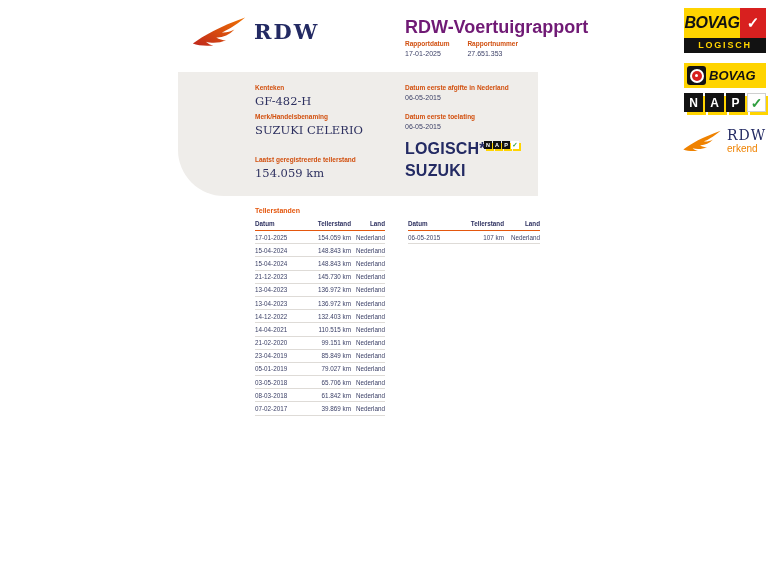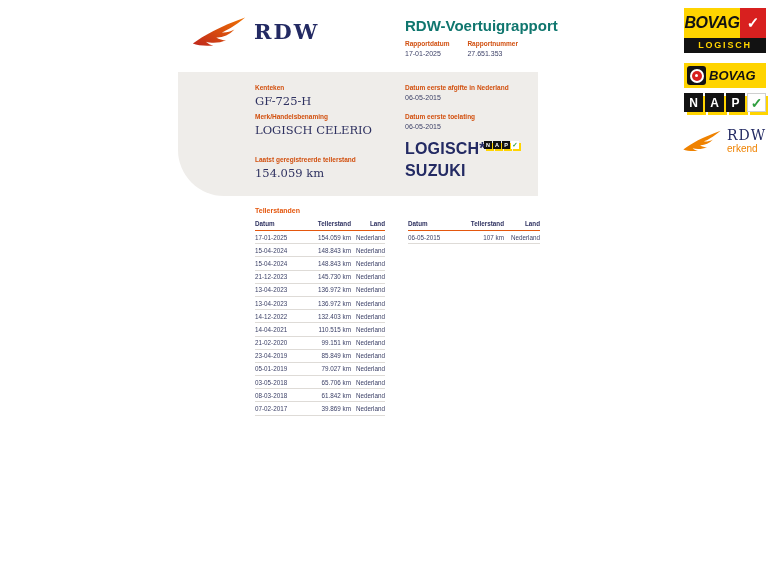--- a/index.html
+++ b/index.html
@@ -4,21 +4,21 @@
 <style>
   html,body{margin:0;padding:0;background:#fff;}
   #page{position:relative;width:768px;height:420px;background:#ffffff;overflow:hidden;
         font-family:"Liberation Sans",sans-serif;color:#3a3f66;}
 
   
   .logo{position:absolute;left:191px;top:12px;display:flex;align-items:center;}
   .logo svg{width:56px;height:38px;}
   .logo-text{font-family:"DejaVu Serif",serif;font-size:21px;font-weight:600;
              color:#232a63;letter-spacing:2px;margin-left:7px;}
-  .title{position:absolute;left:405px;top:17px;font-size:15px;font-weight:bold;color:#0f766e;}
+  .title{position:absolute;left:405px;top:17px;font-size:18px;font-weight:bold;color:#701a75;}
   .meta{position:absolute;left:405px;top:40px;display:flex;gap:18px;}
   .meta .lbl{font-size:6.5px;font-weight:bold;color:#d14f0f;margin-bottom:3px;}
   .meta .val{font-size:7px;color:#3a3f66;}
 
   
   .badge1{position:absolute;left:684px;top:8px;width:82px;}
   .b1top{height:30px;background:#ffd400;display:flex;align-items:stretch;}
   .b1word{flex:1;display:flex;align-items:center;justify-content:center;
           font-size:16px;font-weight:bold;font-style:italic;color:#121212;letter-spacing:-0.5px;}
   .b1check{width:26px;background:#d8201f;display:flex;align-items:center;justify-content:center;
@@ -157,25 +157,25 @@
     </svg>
     <span class="b4txt">
       <div class="b4rdw">RDW</div>
       <div class="b4erkend">erkend</div>
     </span>
   </div>
 
   <div class="summary">
     <div class="fld" style="left:77px;top:12px;">
       <div class="lbl">Kenteken</div>
-      <div class="big">GF-725-H</div>
+      <div class="big">GF-482-H</div>
     </div>
     <div class="fld" style="left:77px;top:41px;">
       <div class="lbl">Merk/Handelsbenaming</div>
-      <div class="big">LOGISCH CELERIO</div>
+      <div class="big">SUZUKI CELERIO</div>
     </div>
     <div class="fld" style="left:77px;top:84px;">
       <div class="lbl">Laatst geregistreerde tellerstand</div>
       <div class="big">154.059 km</div>
     </div>
     <div class="fld" style="left:227px;top:12px;">
       <div class="lbl">Datum eerste afgifte in Nederland</div>
       <div class="sm">06-05-2015</div>
     </div>
     <div class="fld" style="left:227px;top:41px;">

